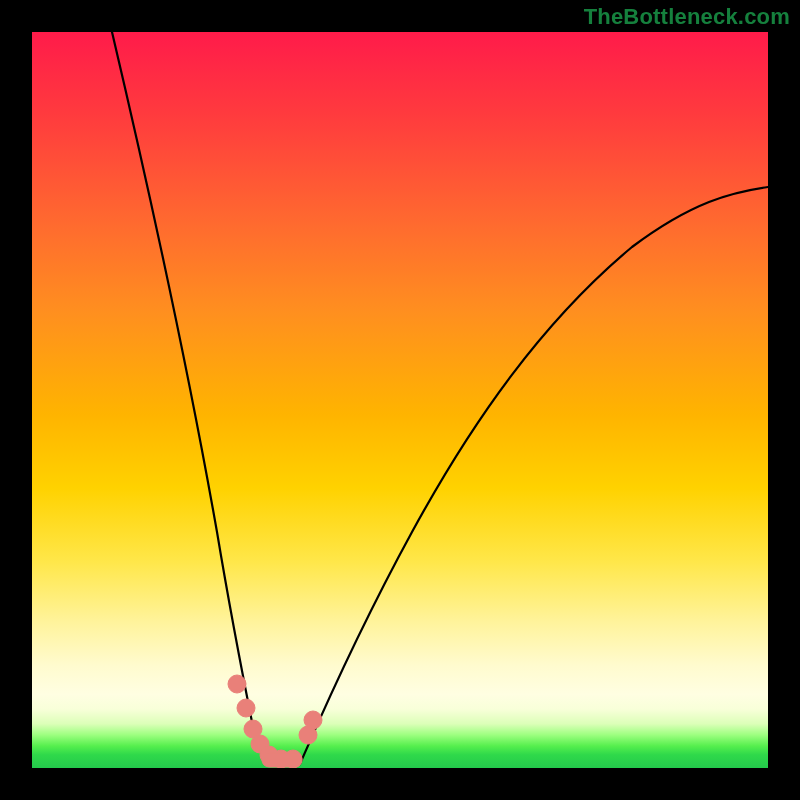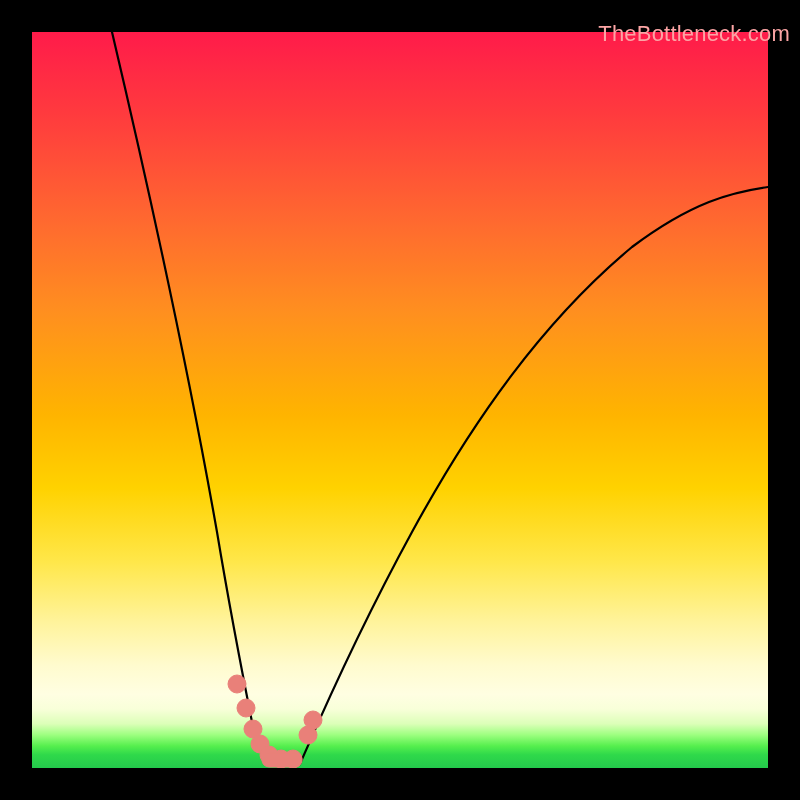--- a/index.html
+++ b/index.html
@@ -12,25 +12,25 @@
     font-family: Arial, Helvetica, sans-serif;
   }
   .frame {
     width: 800px;
     height: 800px;
     position: relative;
     background: #000;
   }
   .watermark {
     position: absolute;
-    top: 21px;
+    top: 4px;
     right: 10px;
-    color: #fca5a5;
+    color: #15803d;
     font-size: 22px;
-    font-weight: 400;
+    font-weight: 700;
     letter-spacing: 0.2px;
     z-index: 50;
   }
   .plot-area {
     position: absolute;
     left: 32px;
     top: 32px;
     width: 736px;
     height: 736px;
     overflow: hidden;

